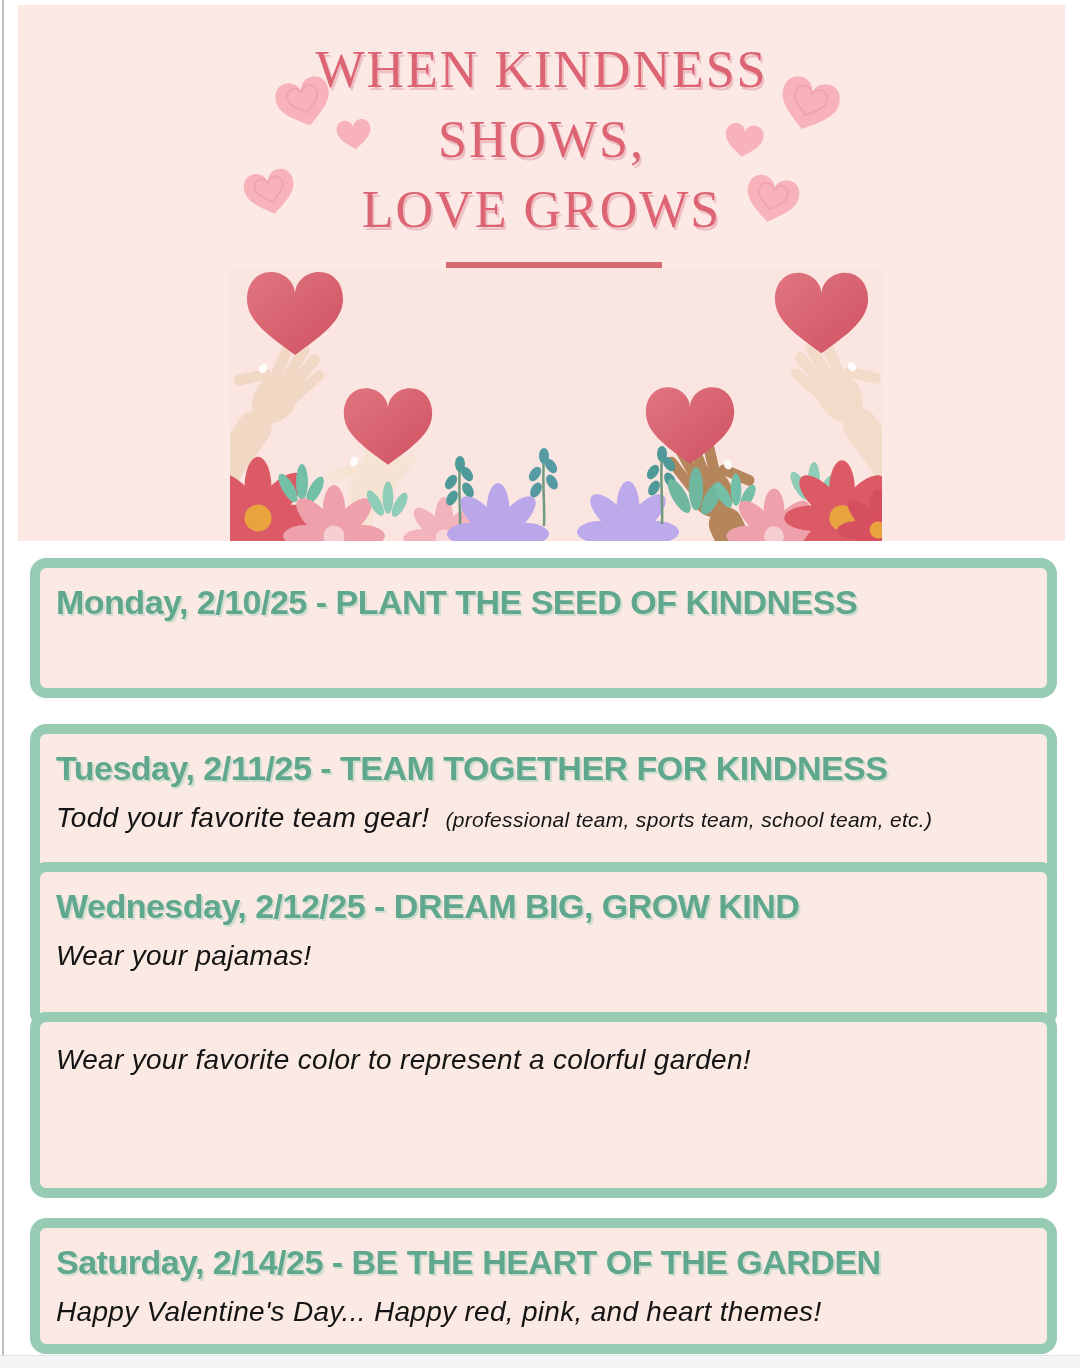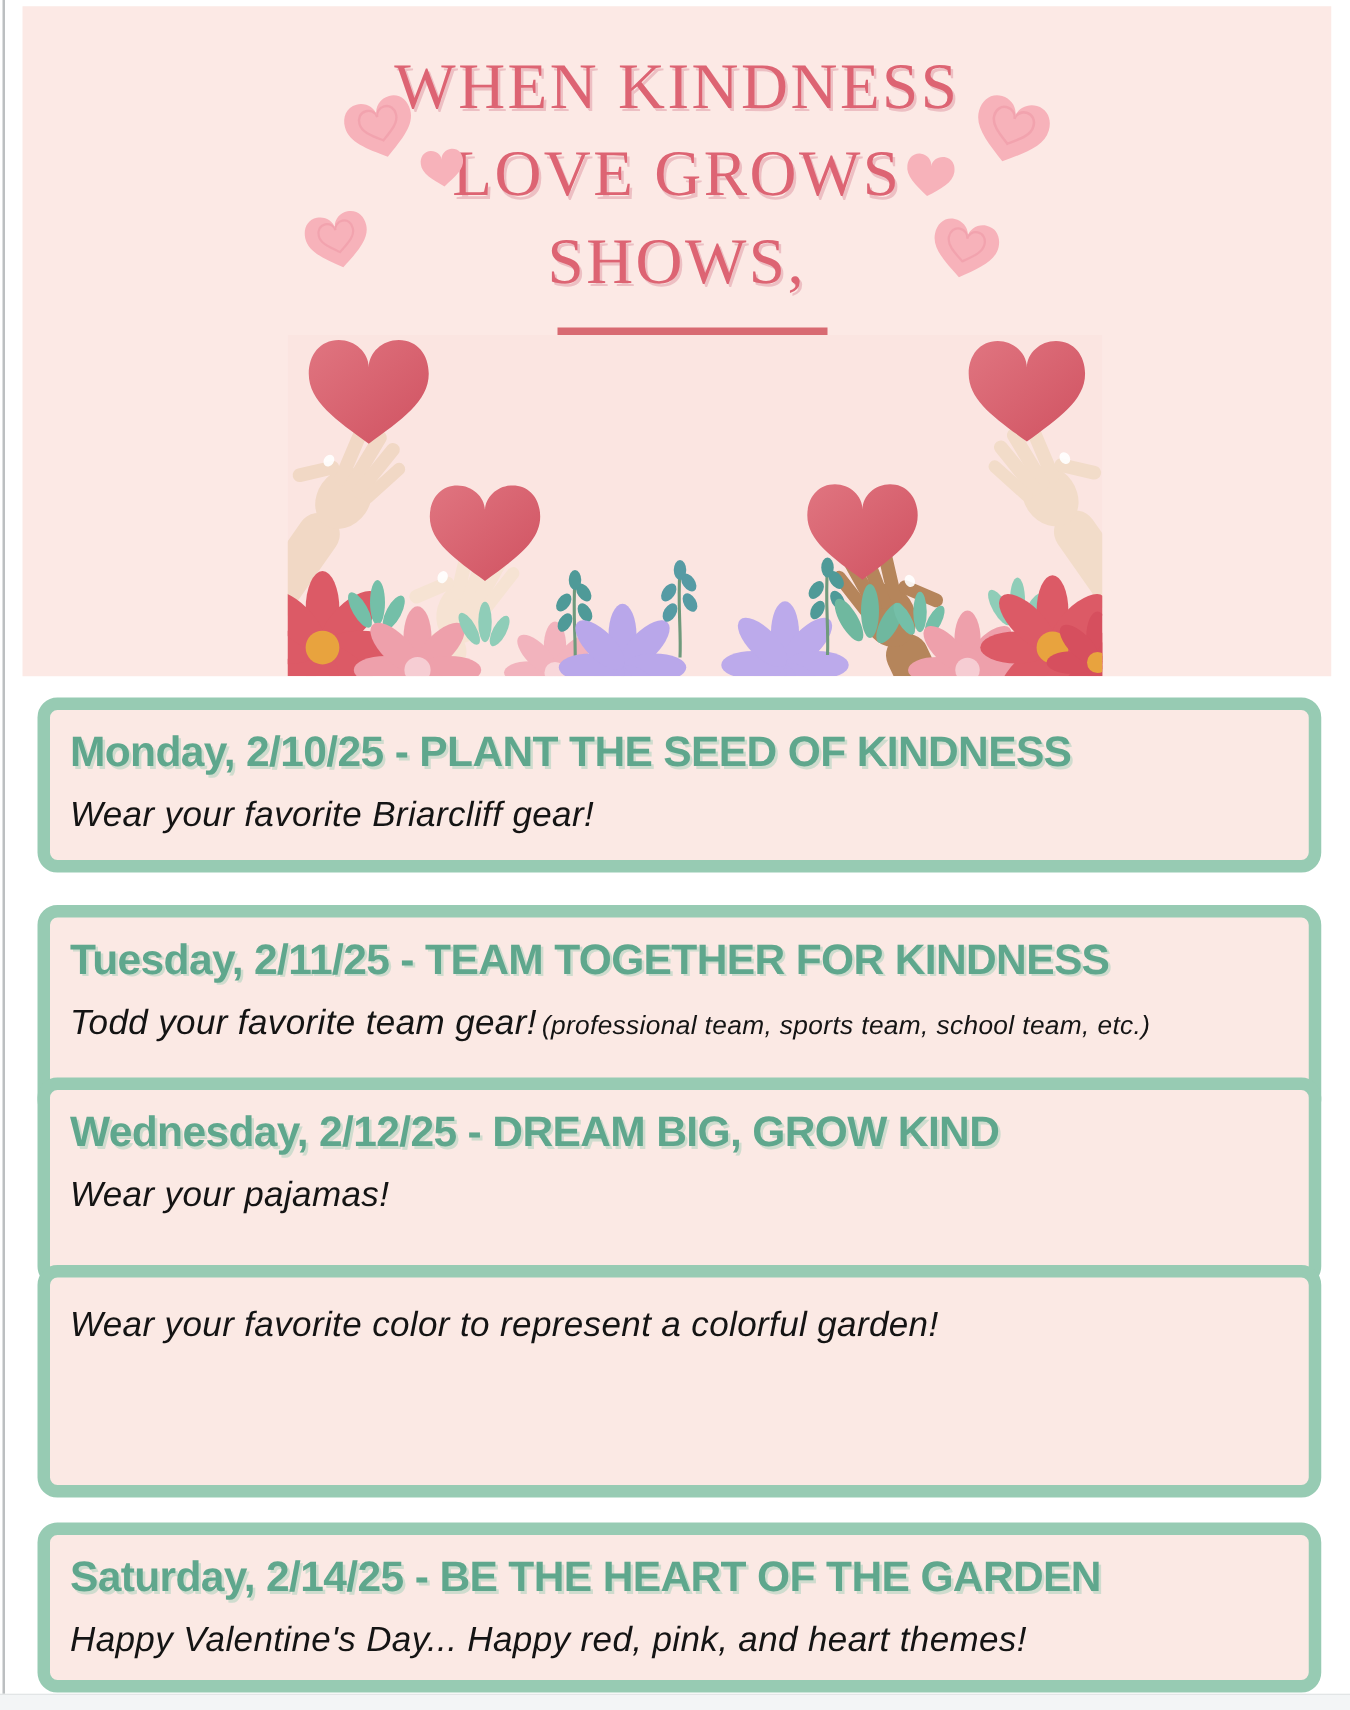--- a/index.html
+++ b/index.html
@@ -34,21 +34,21 @@
 
   
   .card{position:absolute;left:30px;width:1027px;
         background:var(--card_bg,#fbe9e4);
         border:10px solid var(--card_border,#97cbb3);border-radius:16px;
         padding:12px 16px;}
   .ch{margin:0;font-size:34px;line-height:1.35;font-weight:700;letter-spacing:-.5px;
       color:var(--heading,#5fa78d);text-shadow:2px 2px 0 rgba(154,203,179,.45);}
   .cb{margin:10px 0 0 0;font-size:28px;font-style:italic;letter-spacing:.3px;
       color:var(--body_text,#141414);}
-  .cb .note{font-size:21px;margin-left:4px;}
+  .cb .note{font-size:21px;margin-left:16px;}
 
   .bottom-strip{position:absolute;left:0;top:1355px;width:100%;height:13px;
                 background:#f3f5f6;border-top:1px solid #e2e5e6;}
   .defs-svg{position:absolute;width:0;height:0;overflow:hidden;}
 </style>
 </head>
 <body>
 
 <svg class="defs-svg" aria-hidden="true">
   <defs>
@@ -89,22 +89,22 @@
   </defs>
 </svg>
 
 <div class="page">
   <div class="edge-line"></div>
 
   <div class="poster">
 
     <div class="title">
       <div class="tl">WHEN KINDNESS</div>
+      <div class="tl">SHOWS,</div>
       <div class="tl">LOVE GROWS</div>
-      <div class="tl">SHOWS,</div>
     </div>
 
     <svg class="sheart" viewBox="0 0 100 96" style="left:257px;top:70px;width:58px;height:54px;transform:rotate(-15deg)">
         <use href="#heartP"></use>
         <g class="scr" transform="translate(22,16) scale(0.56)">
           <use href="#heartP"></use>
         </g>
       </svg>
     <svg class="sheart" viewBox="0 0 100 96" style="left:318px;top:112px;width:36px;height:34px;transform:rotate(-6deg)">
         <use href="#heartP"></use>
@@ -212,21 +212,20 @@
         <g transform="translate(648,262) scale(1.2)">
             <use href="#petals8" fill="#d64f5e"></use>
             <circle r="7" fill="#e8a33e"></circle>
           </g>
       </svg>
     </div>
   </div>
 
   <section class="card" style="top:558px;height:140px">
     <h2 class="ch">Monday, 2/10/25 - PLANT THE SEED OF KINDNESS</h2>
-    <p class="cb"><span>Wear your favorite Briarcliff gear!</span><span class="note"></span></p>
   </section>
 
   <section class="card" style="top:724px;height:172px">
     <h2 class="ch">Tuesday, 2/11/25 - TEAM TOGETHER FOR KINDNESS</h2>
     <p class="cb"><span>Todd your favorite team gear!</span><span class="note">(professional team, sports team, school team, etc.)</span></p>
   </section>
 
   <section class="card" style="top:862px;height:167px">
     <h2 class="ch">Wednesday, 2/12/25 - DREAM BIG, GROW KIND</h2>
     <p class="cb"><span>Wear your pajamas!</span><span class="note"></span></p>

